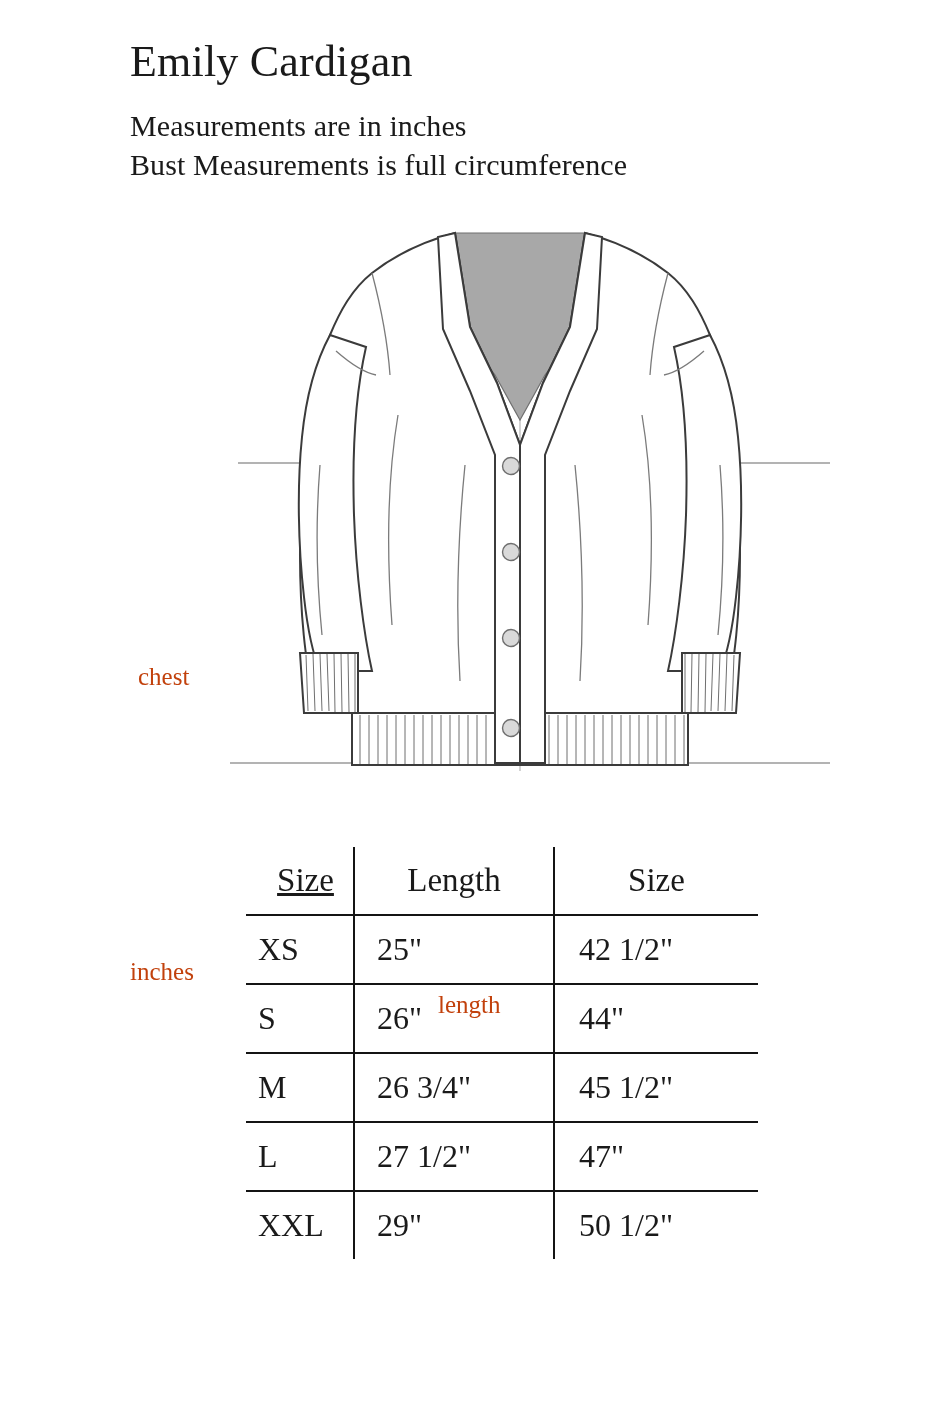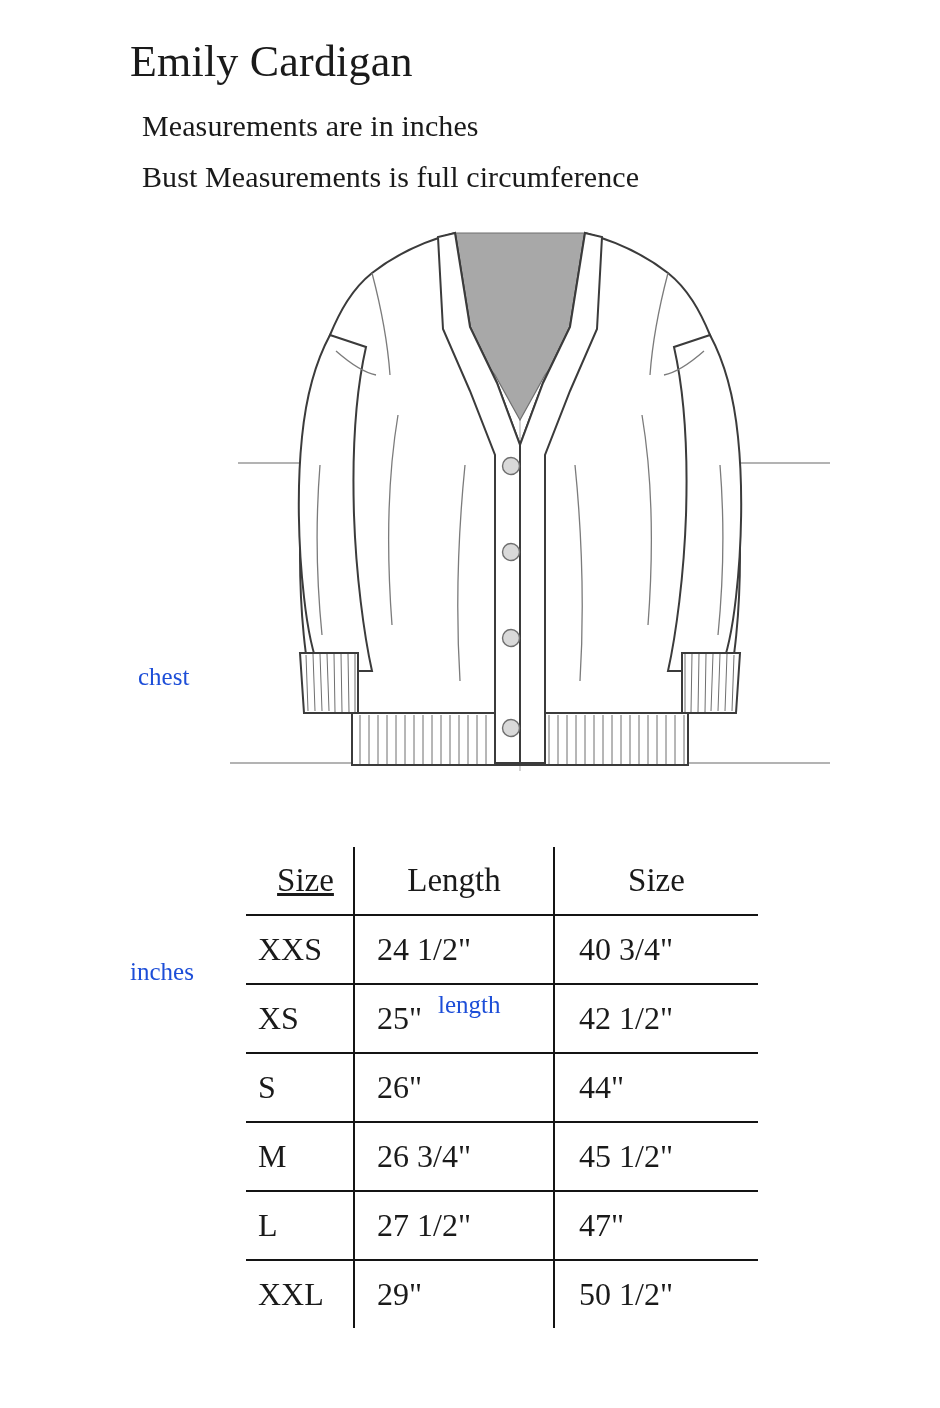--- a/index.html
+++ b/index.html
@@ -26,38 +26,38 @@
   .title {
     font-size: 44px;
     line-height: 1.08;
     font-weight: normal;
     margin: 0 0 20px 0;
     letter-spacing: 0.2px;
   }
   .subtitle {
     font-size: 30px;
     line-height: 1.3;
-    margin: 12px;
+    margin: 0;
     letter-spacing: 0.1px;
   }
 
   
   .figure {
     position: absolute;
     left: 0;
     top: 215px;
     width: 940px;
     height: 605px;
   }
   .figure svg { display: block; }
 
   .dim-label {
     position: absolute;
     font-size: 25px;
-    color: #1d4ed8;
+    color: #c2410c;
   }
   .label-chest { left: 138px; top: 448px; }
   .label-sweep { left: 130px; top: 743px; }
   .label-length { left: 438px; top: 776px; }
 
   
   .table-wrap {
     position: absolute;
     left: 246px;
     top: 847px;
@@ -287,25 +287,20 @@
     </colgroup>
     <thead>
       <tr>
         <th class="c-size">Size</th>
         <th class="c-len">Length</th>
         <th class="c-bust">Size</th>
       </tr>
     </thead>
     <tbody>
       <tr>
-        <td class="c-size">XXS</td>
-        <td class="c-len">24 1/2"</td>
-        <td class="c-bust">40 3/4"</td>
-      </tr>
-      <tr>
         <td class="c-size">XS</td>
         <td class="c-len">25"</td>
         <td class="c-bust">42 1/2"</td>
       </tr>
       <tr>
         <td class="c-size">S</td>
         <td class="c-len">26"</td>
         <td class="c-bust">44"</td>
       </tr>
       <tr>

